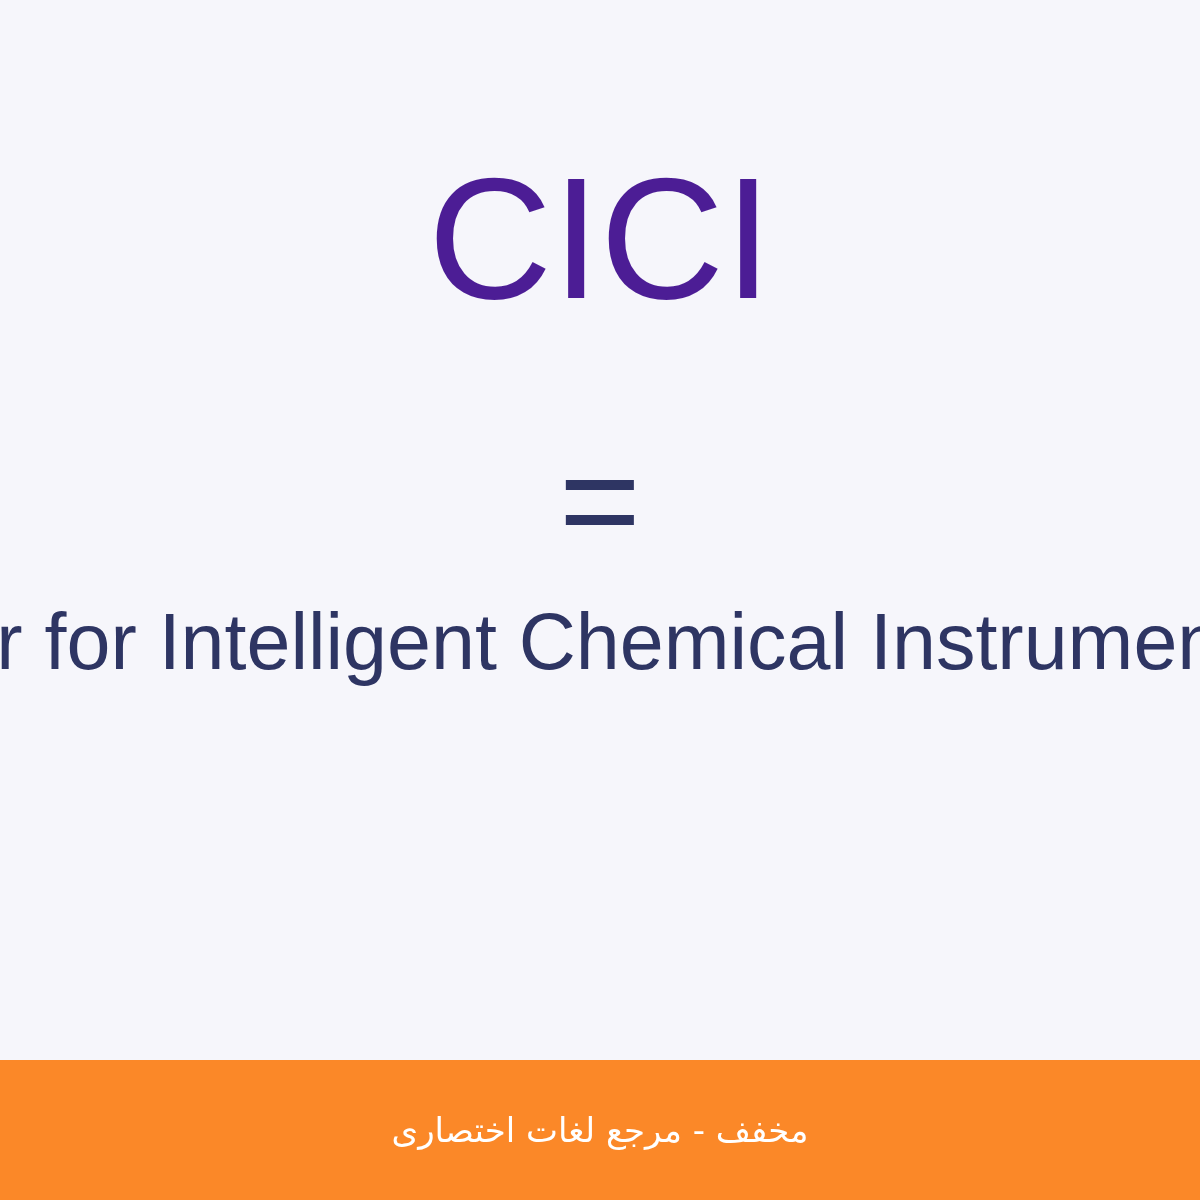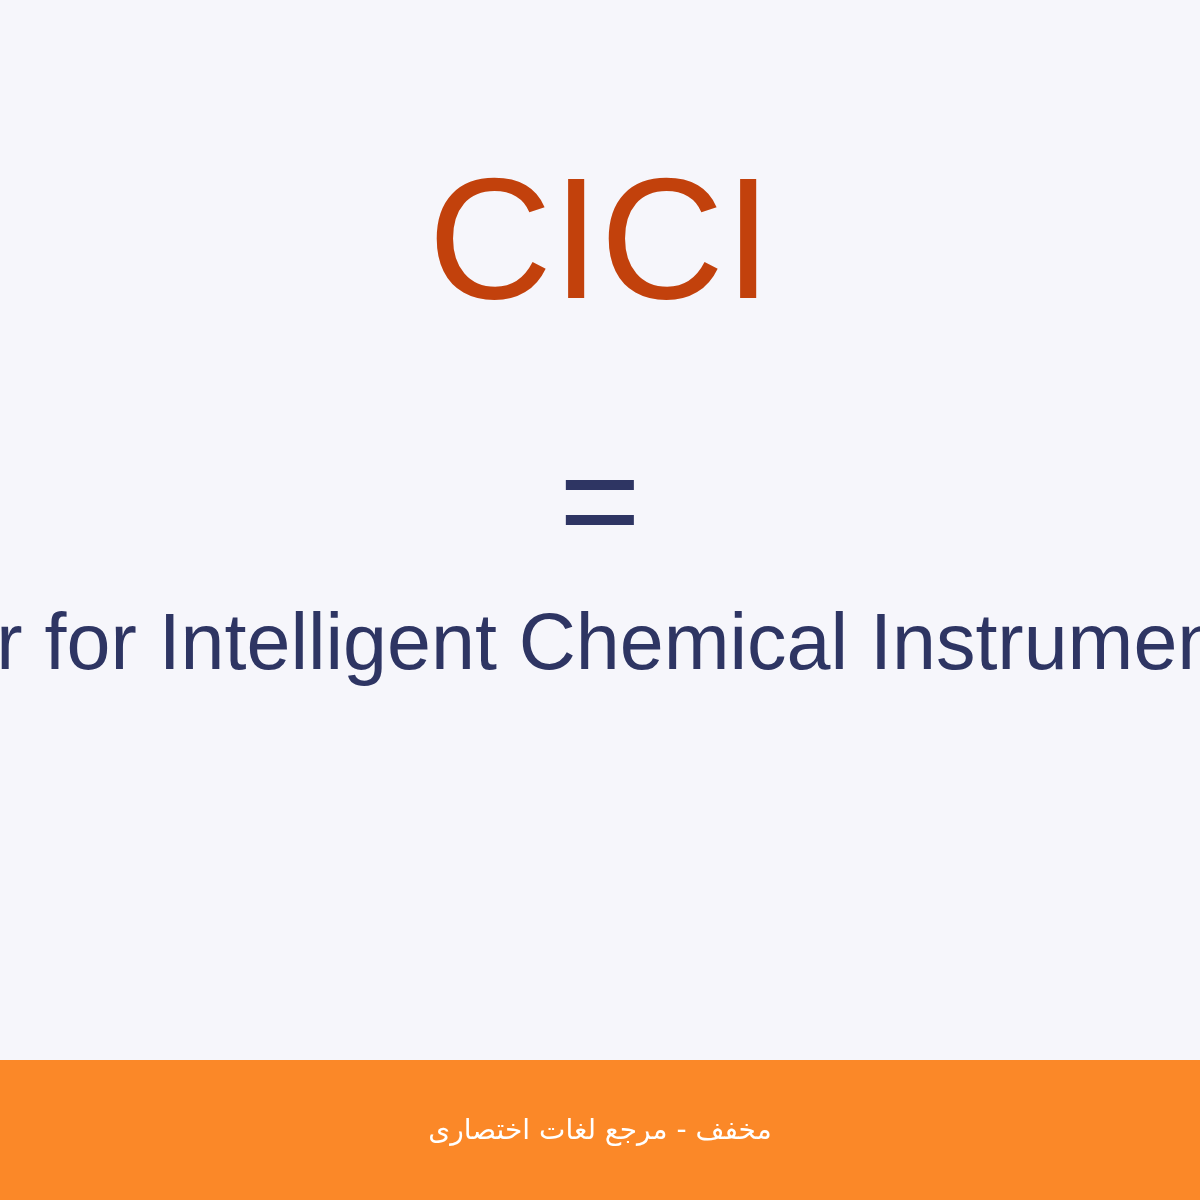--- a/index.html
+++ b/index.html
@@ -45,21 +45,21 @@
     white-space: nowrap;
   }
 
   .acronym {
     display: inline-block;
     font-family: "Liberation Sans", "DejaVu Sans", sans-serif;
     font-size: 172px;
     font-weight: 400;
     line-height: 1;
     letter-spacing: 0px;
-    color: #c2410c;
+    color: #4c1d95;
   }
 
   
   .equals-row {
     position: absolute;
     left: 0;
     top: 430px;
     width: 1200px;
     text-align: center;
     white-space: nowrap;
@@ -105,21 +105,21 @@
     background: #fb8828;
     display: flex;
     align-items: center;
     justify-content: center;
   }
 
   .footer-text {
     direction: rtl;
     unicode-bidi: bidi-override;
     font-family: "DejaVu Sans", "Liberation Sans", sans-serif;
-    font-size: 28px;
+    font-size: 34px;
     font-weight: 400;
     line-height: 1.3;
     color: #ffffff;
     text-align: center;
     white-space: nowrap;
   }
 </style>
 </head>
 <body>
 

